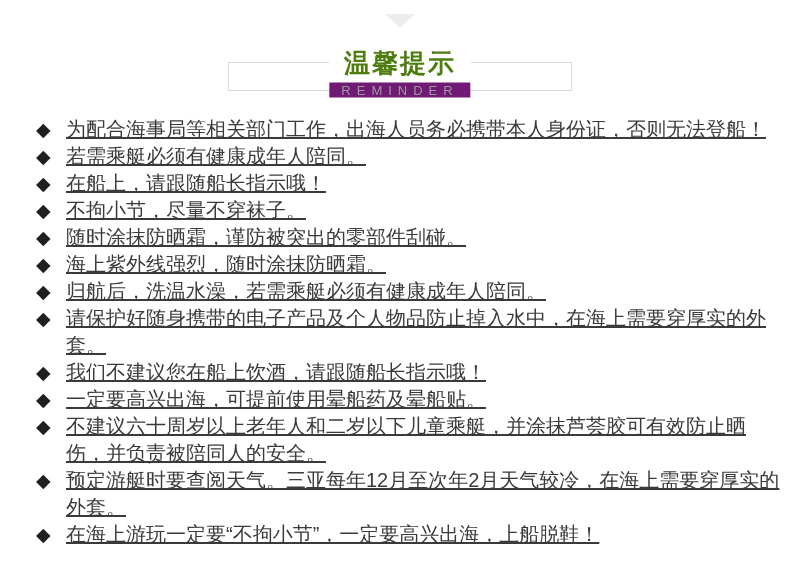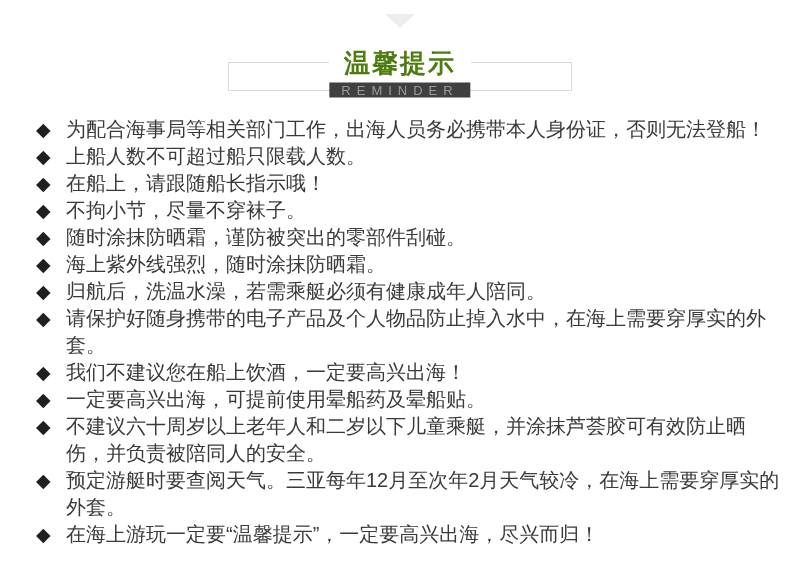--- a/index.html
+++ b/index.html
@@ -45,21 +45,21 @@
     font-weight: bold;
     letter-spacing: 2px;
     color: #4d7c0f;
     white-space: nowrap;
   }
   .header-subtitle {
     position: absolute;
     top: 100%;
     left: 50%;
     transform: translate(-50%, -50%);
-    background: #404040;
+    background: #701a75;
     padding: 0 12px;
     font-size: 13px;
     letter-spacing: 6px;
     color: #9b9b9b;
     white-space: nowrap;
   }
 
   
   .reminder-list {
     list-style: none;
@@ -75,20 +75,21 @@
   }
   .bullet {
     flex: 0 0 30px;
     width: 30px;
     font-size: 19px;
     line-height: 27px;
     color: #1f1f1f;
   }
   .reminder-text {
     flex: 1;
+    text-decoration: underline;
   }
 </style>
 </head>
 <body>
 
 <div class="page">
 
   <div class="chevron"></div>
 
   <div class="header-frame">
@@ -96,21 +97,21 @@
     <div class="header-subtitle">REMINDER</div>
   </div>
 
   <ul class="reminder-list">
       <li class="reminder-item">
         <span class="bullet">◆</span>
         <span class="reminder-text">为配合海事局等相关部门工作，出海人员务必携带本人身份证，否则无法登船！</span>
       </li>
       <li class="reminder-item">
         <span class="bullet">◆</span>
-        <span class="reminder-text">上船人数不可超过船只限载人数。</span>
+        <span class="reminder-text">若需乘艇必须有健康成年人陪同。</span>
       </li>
       <li class="reminder-item">
         <span class="bullet">◆</span>
         <span class="reminder-text">在船上，请跟随船长指示哦！</span>
       </li>
       <li class="reminder-item">
         <span class="bullet">◆</span>
         <span class="reminder-text">不拘小节，尽量不穿袜子。</span>
       </li>
       <li class="reminder-item">
@@ -124,33 +125,33 @@
       <li class="reminder-item">
         <span class="bullet">◆</span>
         <span class="reminder-text">归航后，洗温水澡，若需乘艇必须有健康成年人陪同。</span>
       </li>
       <li class="reminder-item">
         <span class="bullet">◆</span>
         <span class="reminder-text">请保护好随身携带的电子产品及个人物品防止掉入水中，在海上需要穿厚实的外套。</span>
       </li>
       <li class="reminder-item">
         <span class="bullet">◆</span>
-        <span class="reminder-text">我们不建议您在船上饮酒，一定要高兴出海！</span>
+        <span class="reminder-text">我们不建议您在船上饮酒，请跟随船长指示哦！</span>
       </li>
       <li class="reminder-item">
         <span class="bullet">◆</span>
         <span class="reminder-text">一定要高兴出海，可提前使用晕船药及晕船贴。</span>
       </li>
       <li class="reminder-item">
         <span class="bullet">◆</span>
         <span class="reminder-text">不建议六十周岁以上老年人和二岁以下儿童乘艇，并涂抹芦荟胶可有效防止晒伤，并负责被陪同人的安全。</span>
       </li>
       <li class="reminder-item">
         <span class="bullet">◆</span>
         <span class="reminder-text">预定游艇时要查阅天气。三亚每年12月至次年2月天气较冷，在海上需要穿厚实的外套。</span>
       </li>
       <li class="reminder-item">
         <span class="bullet">◆</span>
-        <span class="reminder-text">在海上游玩一定要“温馨提示”，一定要高兴出海，尽兴而归！</span>
+        <span class="reminder-text">在海上游玩一定要“不拘小节”，一定要高兴出海，上船脱鞋！</span>
       </li>
     </ul>
 
 </div>
 
 </body></html>

